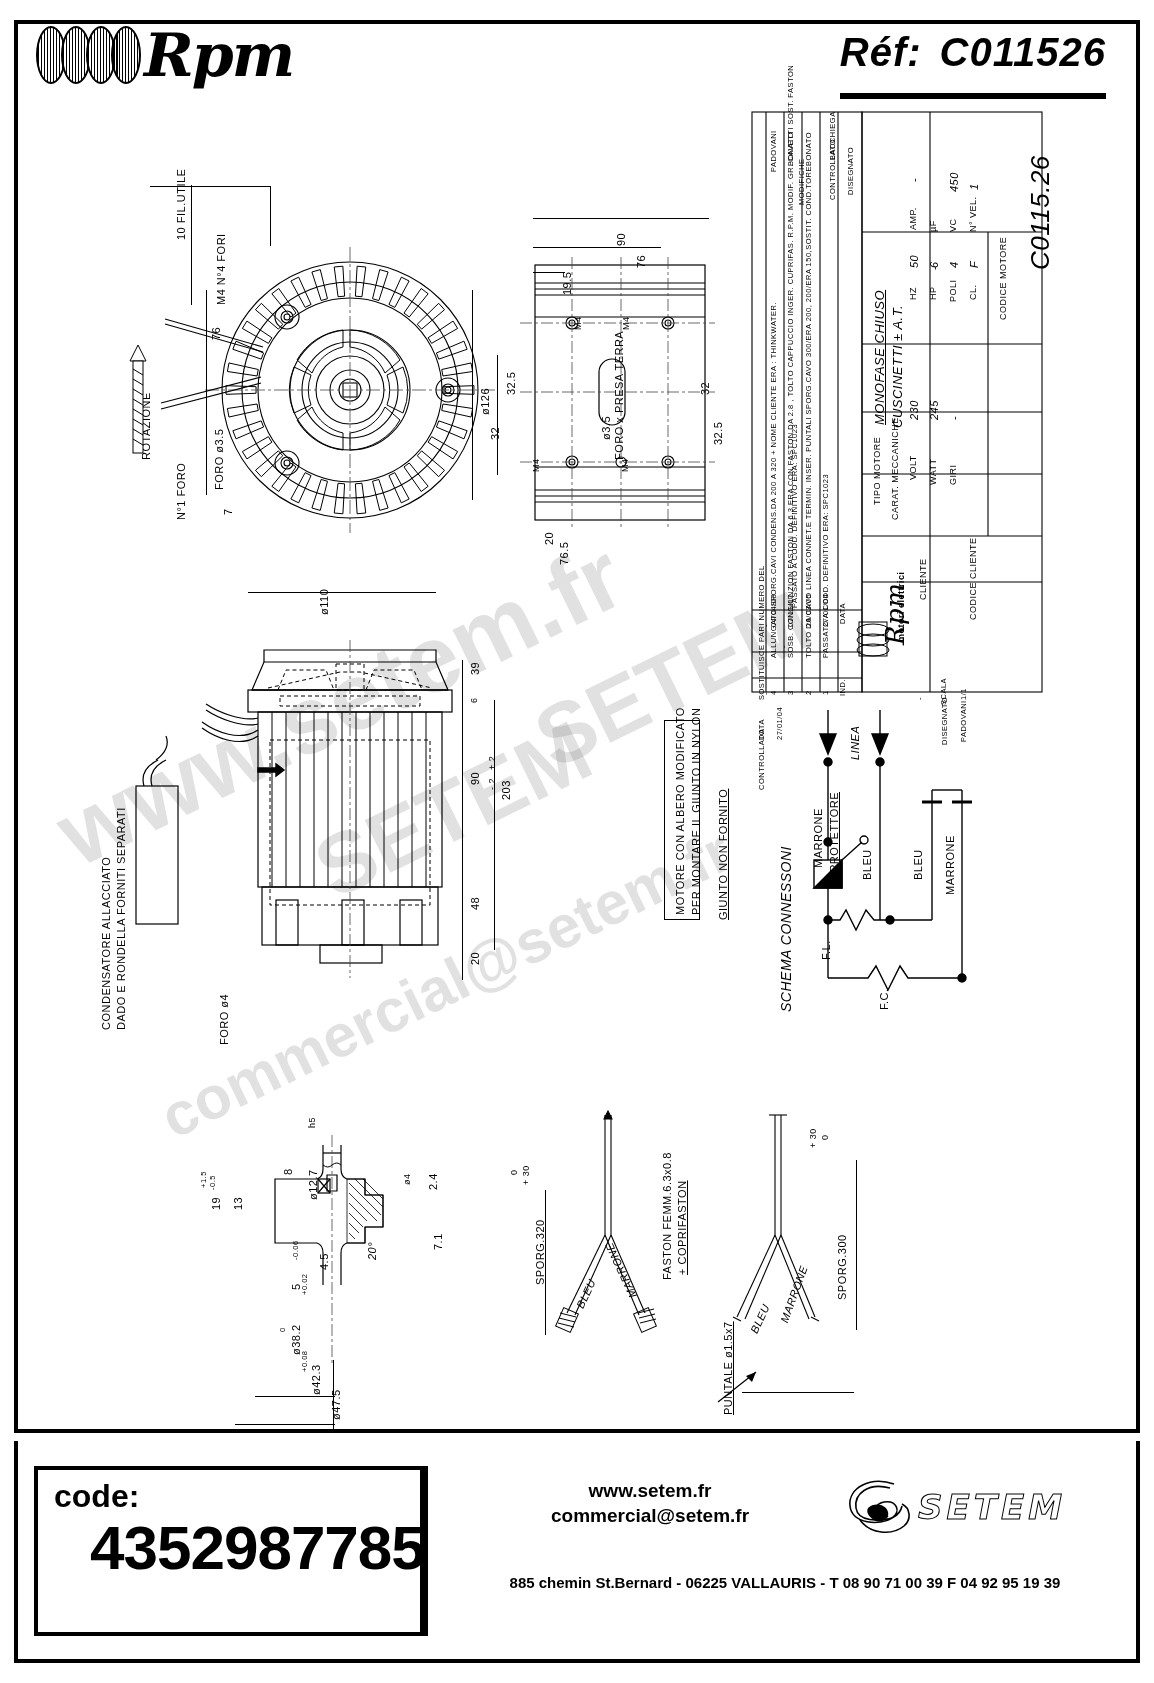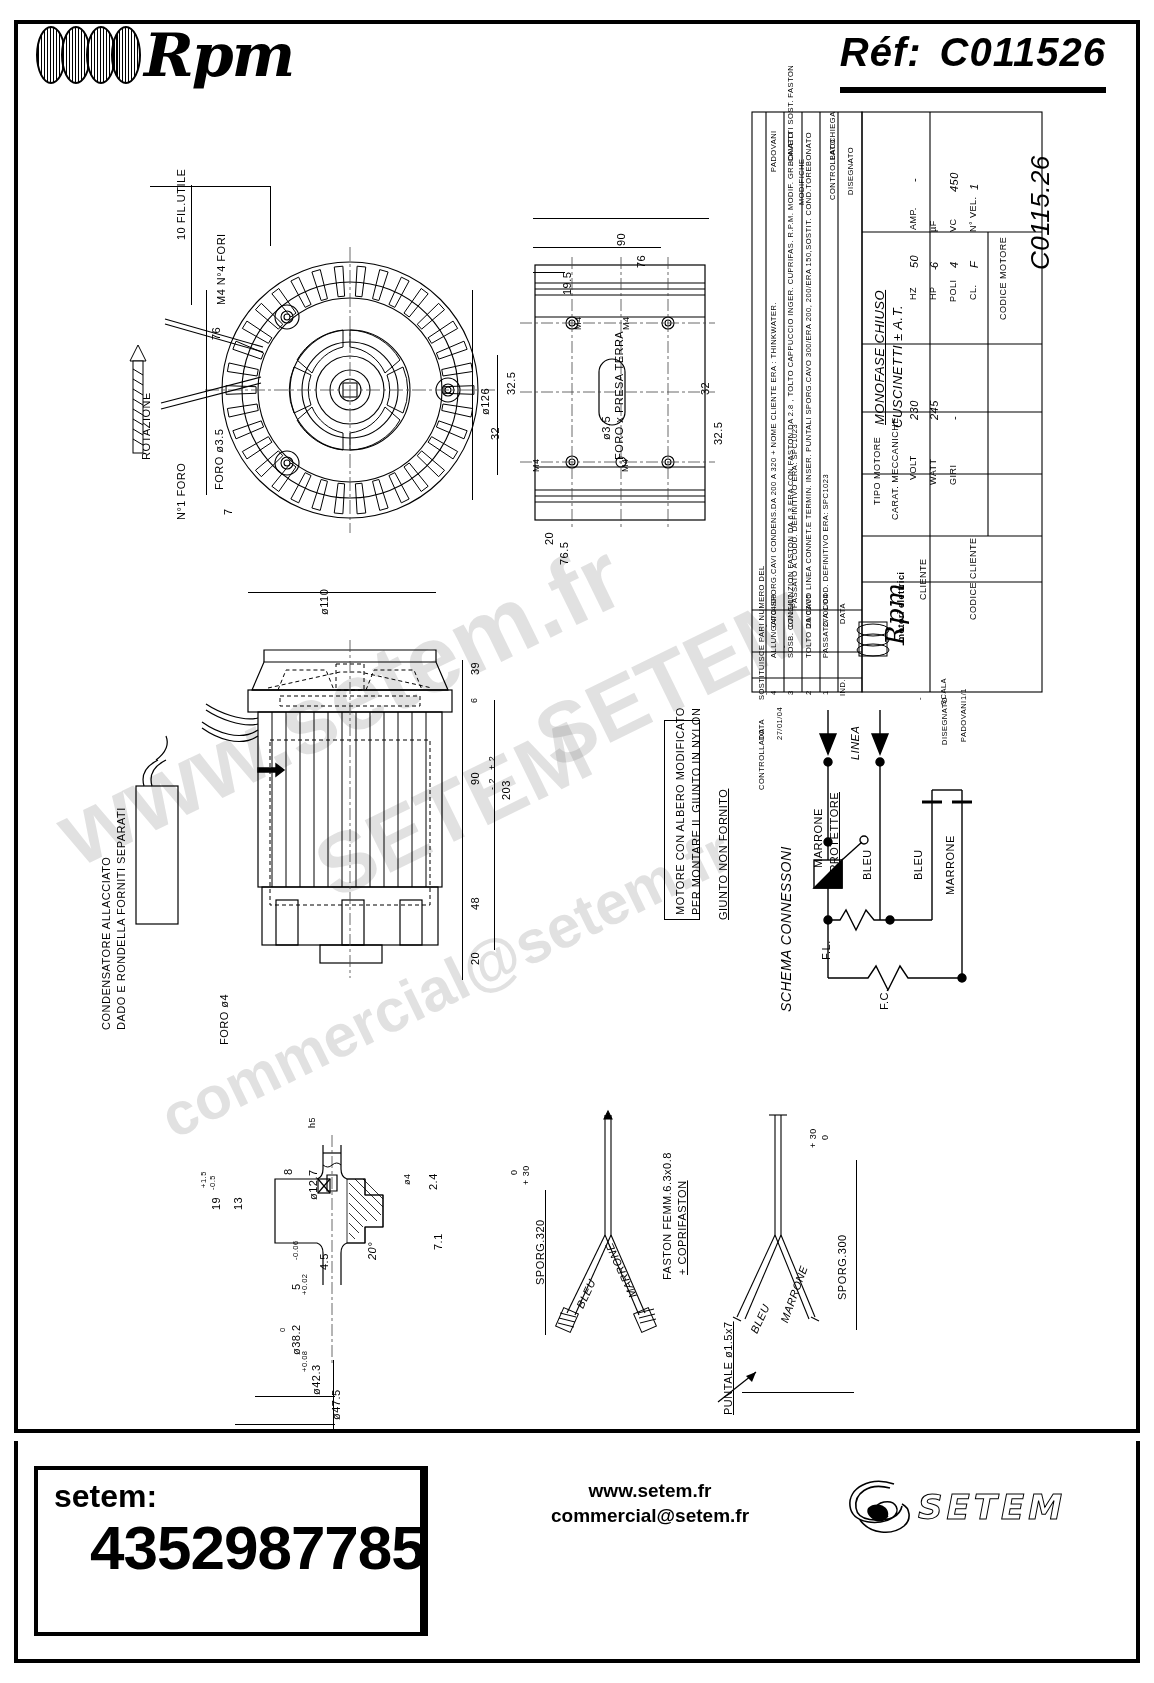--- a/index.html
+++ b/index.html
@@ -12,21 +12,21 @@
   .frame-footer{position:absolute;left:14px;top:1441px;width:1126px;height:222px;border:4px solid #000;border-top:0;box-sizing:border-box;}
 
   
   .logo-rpm{position:absolute;left:36px;top:26px;display:flex;align-items:center;}
   .coil-group{display:flex;align-items:center;}
   .coil{width:26px;height:54px;border:2px solid #000;border-radius:50%/50%;
         background:repeating-linear-gradient(to right,#000 0 1.5px,#fff 1.5px 3px);margin-right:-5px;}
   .rpm-word{font-family:"DejaVu Serif",serif;font-style:italic;font-weight:700;font-size:60px;
             letter-spacing:-2px;margin-left:8px;line-height:.9;}
   .ref-block{position:absolute;right:48px;top:30px;font-style:italic;font-weight:700;font-size:40px;
-             border-bottom:6px solid #000;padding-bottom:12px;letter-spacing:1px;}
+             border-bottom:6px solid #000;padding-bottom:18px;letter-spacing:1px;}
   .ref-block .ref-lbl{margin-right:18px;}
 
   
   .t{position:absolute;font-family:"Liberation Sans",sans-serif;font-size:11px;
      letter-spacing:.5px;white-space:nowrap;color:#000;}
   .t.sm{font-size:9px;}
   .t.xs{font-size:7.5px;}
   .t.lg{font-size:14px;}
   .r90{transform-origin:0 0;transform:rotate(-90deg);}
   .ital{font-style:italic;}
@@ -651,35 +651,36 @@
   <div class="t xs r90" style="left:959px;top:700px;">1/1</div>
   <div class="t xs r90" style="left:915px;top:700px;">-</div>
   <div class="t xs r90" style="left:757px;top:740px;">DATA</div>
   <div class="t xs r90" style="left:775px;top:740px;">27/01/04</div>
   <div class="t xs r90" style="left:959px;top:742px;">PADOVANI</div>
   <div class="t xs r90" style="left:940px;top:745px;">DISEGNATO</div>
   <div class="t xs r90" style="left:757px;top:790px;">CONTROLLATO</div>
 
   <div class="frame-footer"></div>
   <div class="code-box">
-    <div class="code-lbl">setem:</div>
+    <div class="code-lbl">code:</div>
     <div class="code-val">4352987785</div>
   </div>
   <div class="foot-div"></div>
   <div class="foot-right">
     <div class="fr-web">
       <div>www.setem.fr</div>
       <div>commercial@setem.fr</div>
     </div>
     <div class="setem-logo">
       <svg width="78" height="66">
         <g stroke="#000" fill="none" stroke-width="1.6">
           <path d="M54 10 C 30 2 8 14 10 32 C 12 50 40 52 52 44 C 62 37 56 26 44 28 C 34 30 32 40 40 44 C 48 48 60 42 62 32"></path>
           <path d="M50 14 C 28 8 14 20 16 34 C 18 48 40 48 48 42"></path>
           <path d="M20 46 C 30 60 52 62 64 52 C 72 45 70 34 62 30"></path>
         </g>
         <path d="M28 34 C 34 28 46 30 48 38 C 50 46 40 50 34 46 C 28 42 26 38 28 34 Z" fill="#000"></path>
       </svg>
       <div class="setem-word">SETEM</div>
     </div>
+    <div class="fr-addr">885 chemin St.Bernard  -  06225 VALLAURIS  -  T 08 90 71 00 39   F 04 92 95 19 39</div>
   </div>
 
 </div>
 
 </body></html>

